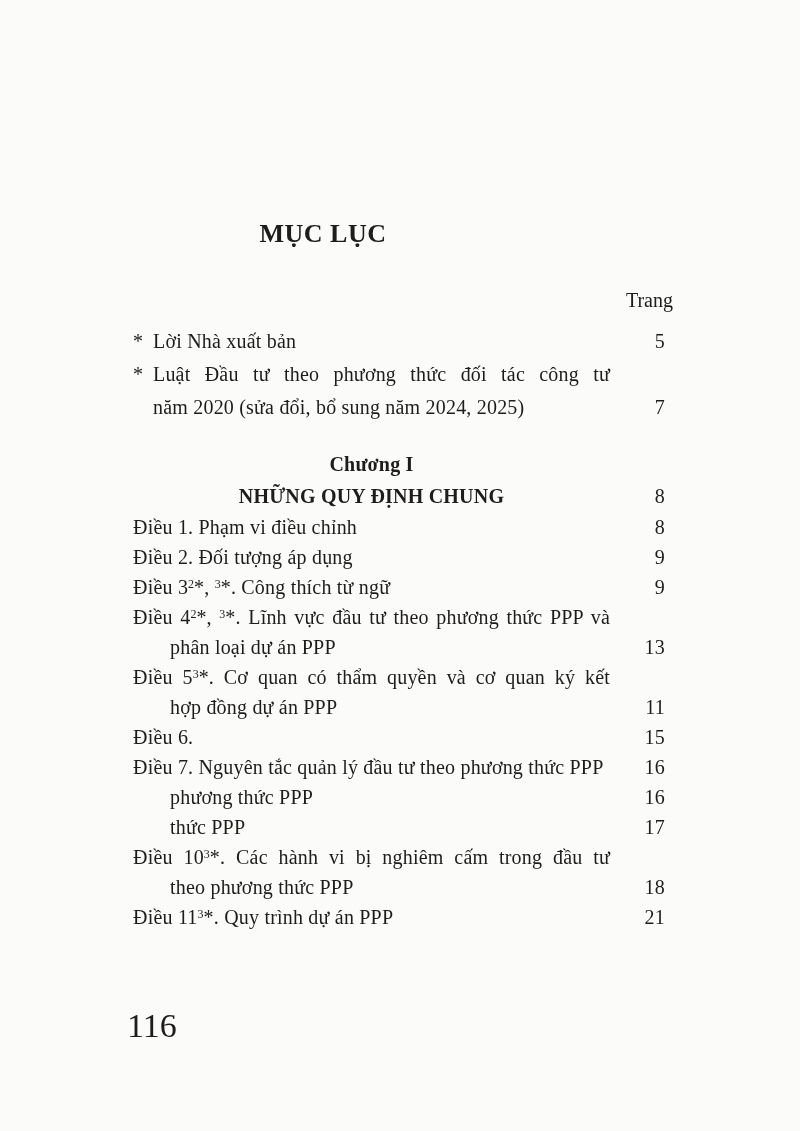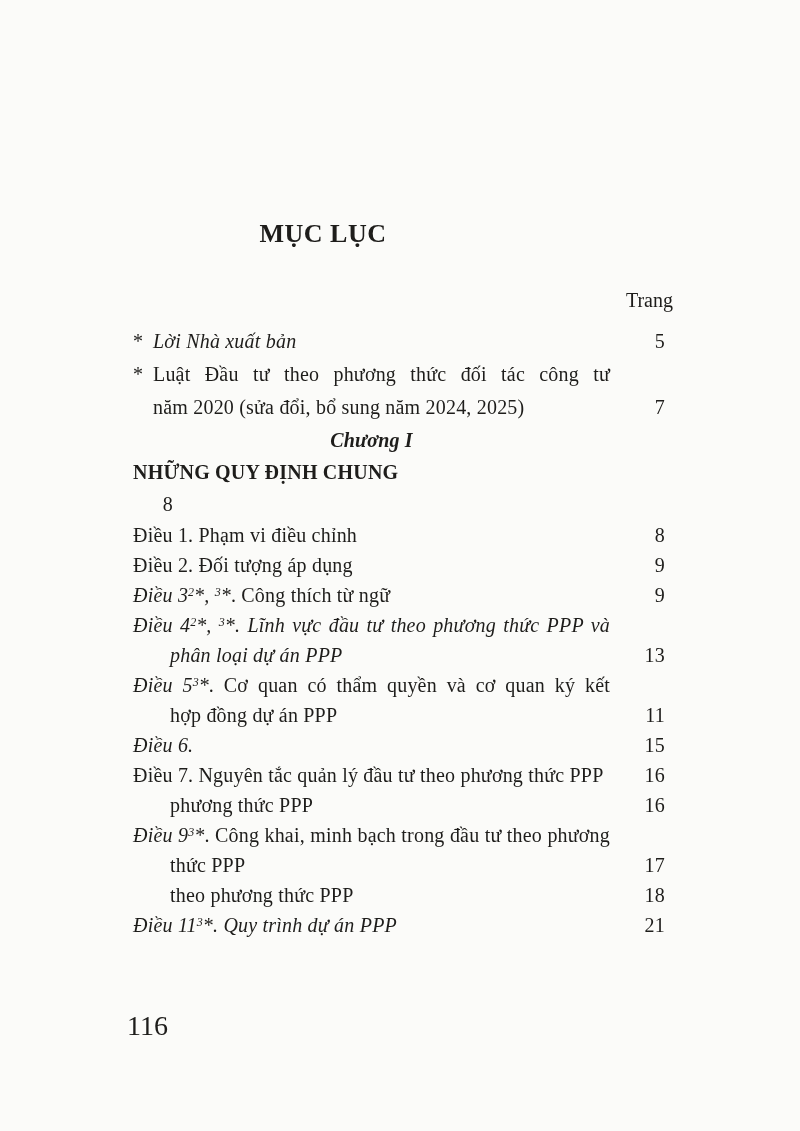--- a/index.html
+++ b/index.html
@@ -43,51 +43,51 @@
   .toc {
     margin-top: 10px;
   }
   .row {
     display: flex;
     align-items: baseline;
     line-height: 30px;
     letter-spacing: 0.2px;
   }
   .row.starred, .row.hang { line-height: 33px; }
-  .row.chapter { margin-top: 0; line-height: 32px; }
-  .row.heading { line-height: 32px; flex-direction: column; }
+  .row.chapter { margin-top: 24px; line-height: 32px; }
+  .row.heading { line-height: 32px; }
   .bullet { flex: none; width: 20px; }
   .txt {
     flex: 1 1 0;
     min-width: 0;
     white-space: nowrap;
     padding-right: 15px;
   }
   .txt.j {
     white-space: normal;
     text-align: justify;
     text-align-last: justify;
   }
   .txt.c { text-align: center; }
   .row.hang .txt { padding-left: 20px; font-family: Liberation Serif, serif; }
   .row.cont .txt { padding-left: 37px; }
   .pg { flex: none; width: 40px; text-align: right; }
-  .i { font-style: italic; }
+  .i { }
   .b { font-weight: bold; }
   .sup {
     font-size: 12px;
     vertical-align: 6px;
     line-height: 0;
     letter-spacing: 0;
   }
   .folio {
     position: absolute;
     left: 127px;
     top: 1011px;
-    font-size: 28px;
+    font-size: 34px;
     line-height: 29px;
   }
 </style>
 </head>
 <body style="background: rgb(251, 251, 249); color: rgb(30, 29, 27);">
 
 <div class="page">
   <h1 class="title">MỤC LỤC</h1>
   <div class="content">
     <div class="trang">Trang</div>
@@ -147,27 +147,27 @@
           <span class="pg">15</span>
         </div>
         <div class="row">
           <div class="txt"><span class="">Điều 7. Nguyên tắc quản lý đầu tư theo phương thức PPP</span></div>
           <span class="pg">16</span>
         </div>
         <div class="row cont">
           <div class="txt"><span class="">phương thức PPP</span></div>
           <span class="pg">16</span>
         </div>
-        <div class="row">
-          <div class="txt j"><span class="i ">Điều 9</span><span class="i sup">3</span><span class="i ">*</span><span class="">. Công khai, minh bạch trong đầu tư theo phương</span></div>
-          <span class="pg"></span>
-        </div>
         <div class="row cont">
           <div class="txt"><span class="">thức PPP</span></div>
           <span class="pg">17</span>
+        </div>
+        <div class="row">
+          <div class="txt j"><span class="i ">Điều 10</span><span class="i sup">3</span><span class="i ">*</span><span class="">. Các hành vi bị nghiêm cấm trong đầu tư</span></div>
+          <span class="pg"></span>
         </div>
         <div class="row cont">
           <div class="txt"><span class="">theo phương thức PPP</span></div>
           <span class="pg">18</span>
         </div>
         <div class="row">
           <div class="txt"><span class="i ">Điều 11</span><span class="i sup">3</span><span class="i ">*. Quy trình dự án PPP</span></div>
           <span class="pg">21</span>
         </div>
       </div>

